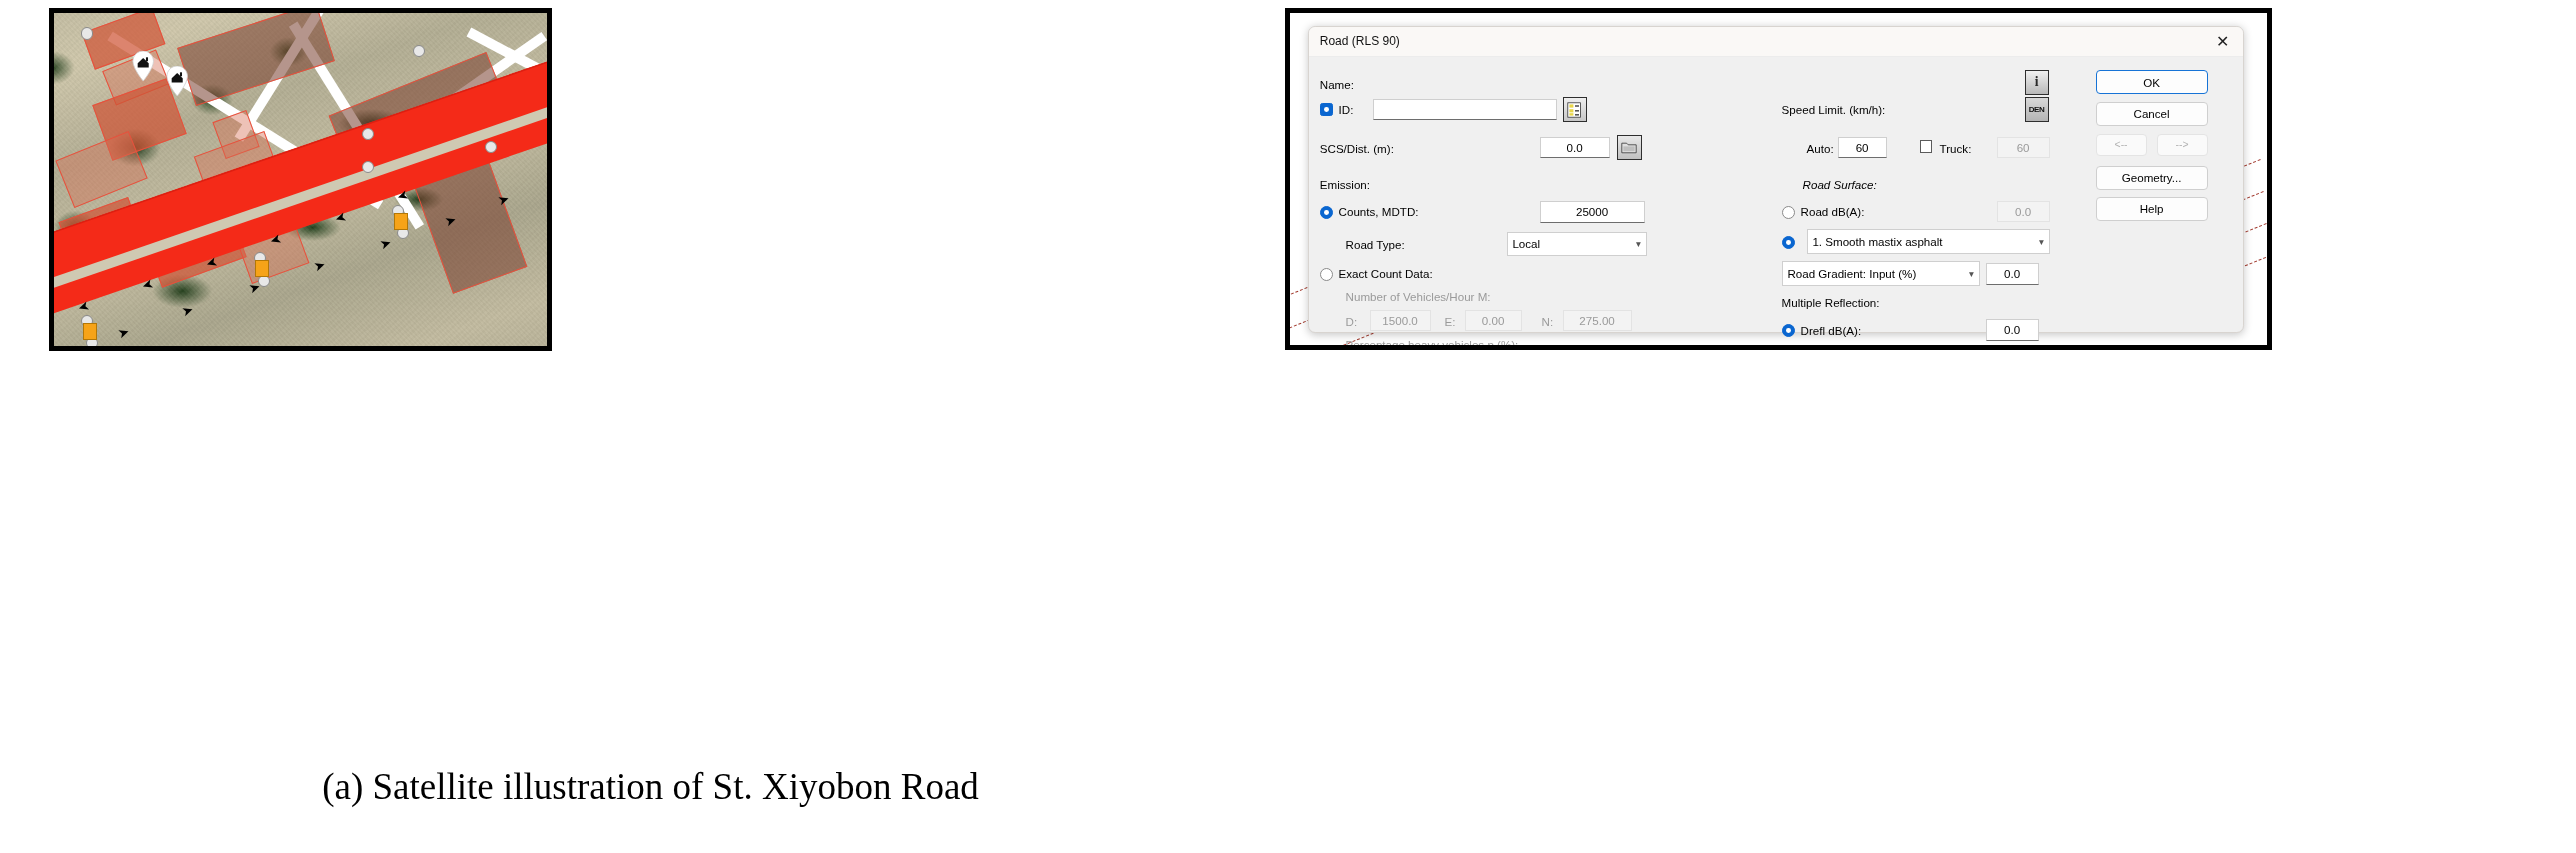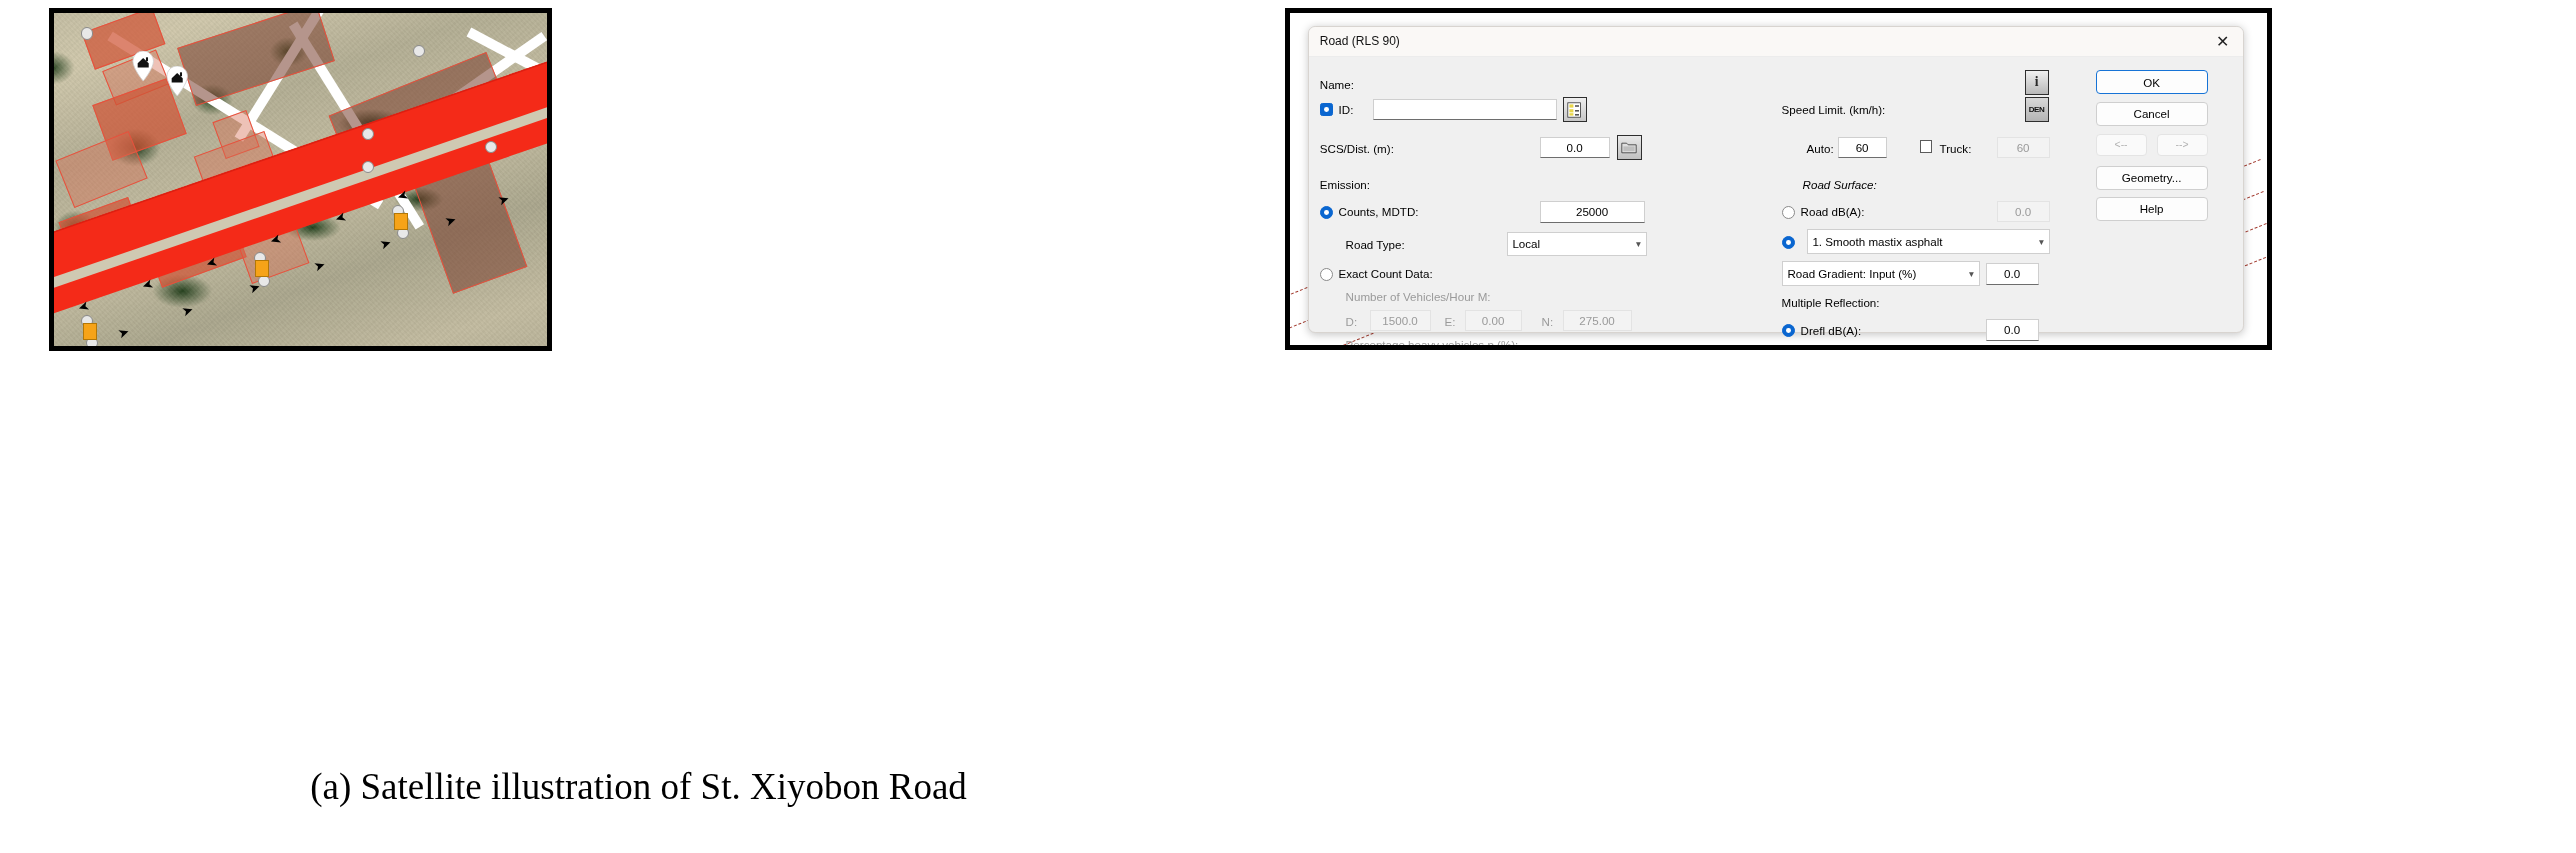--- a/index.html
+++ b/index.html
@@ -64,21 +64,21 @@
     background:#cfc9b2;transform:rotate(-19deg);transform-origin:left center;
   }
   .arrow{position:absolute;color:#000;font-size:13.6px;line-height:1;transform-origin:center;}
   .dotmark{position:absolute;width:10.4px;height:10.4px;border-radius:50%;background:#e8e8e8;border:0.8px solid #8a8a8a;}
   .orangemark{position:absolute;width:12px;height:15px;background:#f6a318;border:0.8px solid #b37706;}
 
   .pin{position:absolute;width:22.4px;height:30px;}
   .pin svg{display:block;}
 
   .cap{
-    position:absolute;left:0;width:100%;text-align:center;
+    position:absolute;left:12px;width:100%;text-align:center;
     font-family:"Liberation Serif",serif;font-size:37px;color:#000;
     white-space:nowrap;
   }
   .cap-a{top:765px;}
   .cap-b{top:765px;}
 
   
   .b-frame{
     position:absolute;left:8px;top:8px;width:987px;height:342px;
     border:5.6px solid #000;box-sizing:border-box;background:#ffffff;overflow:hidden;

